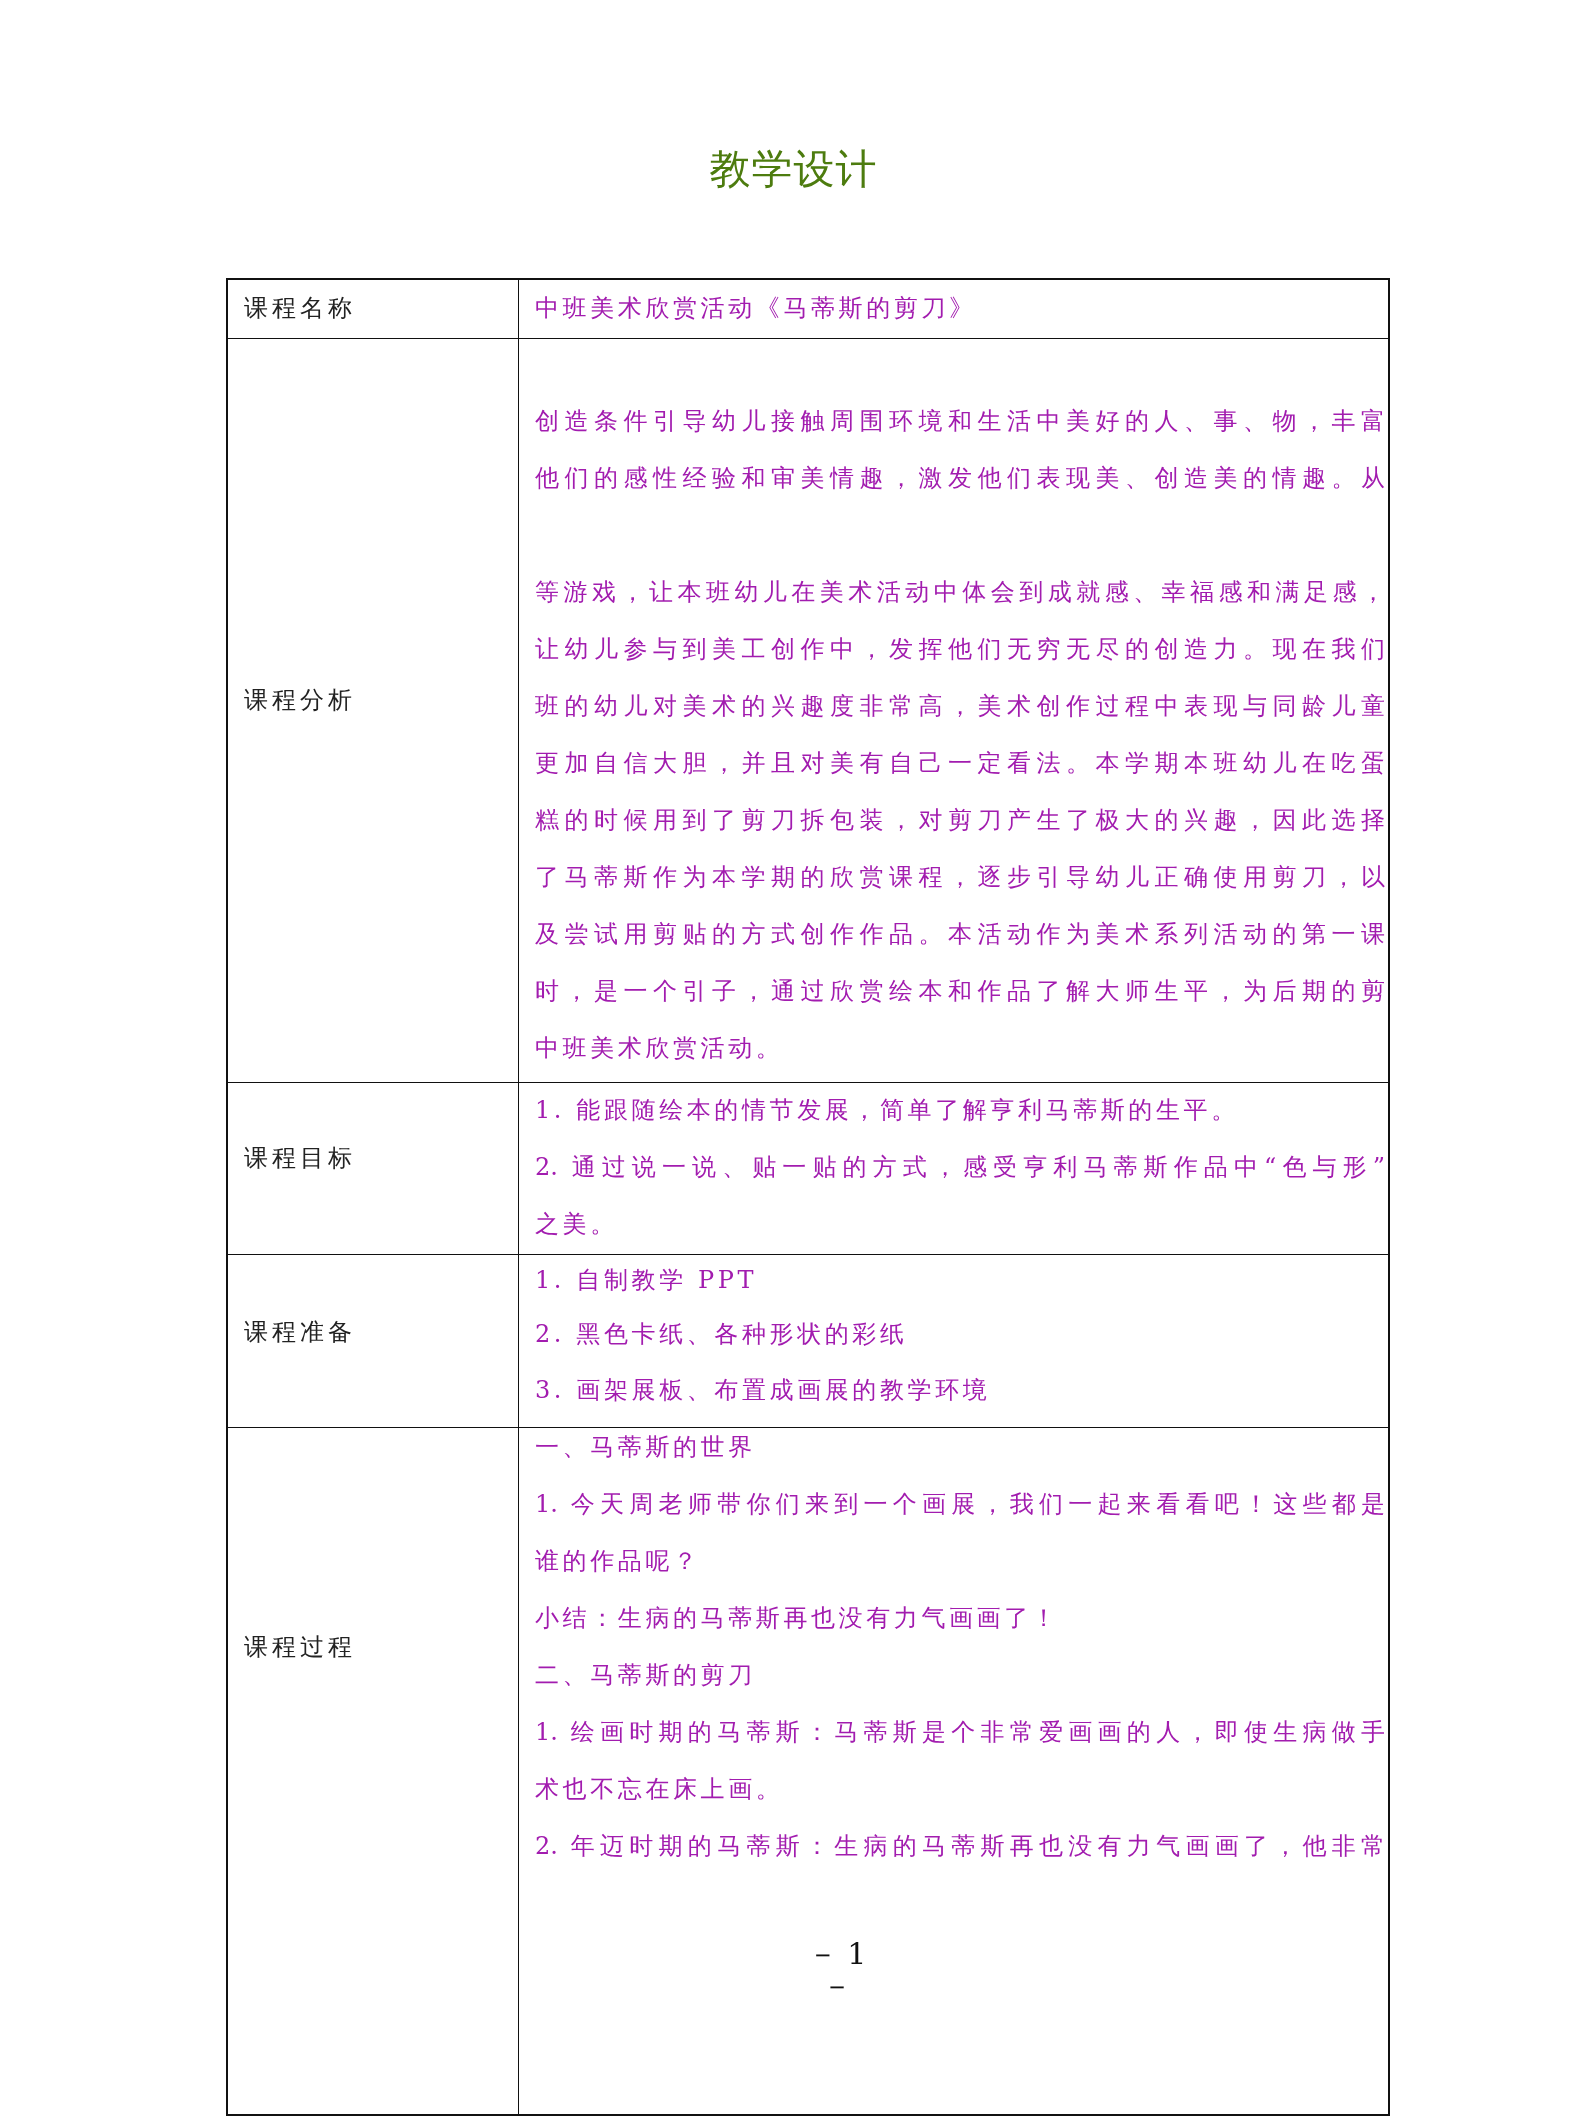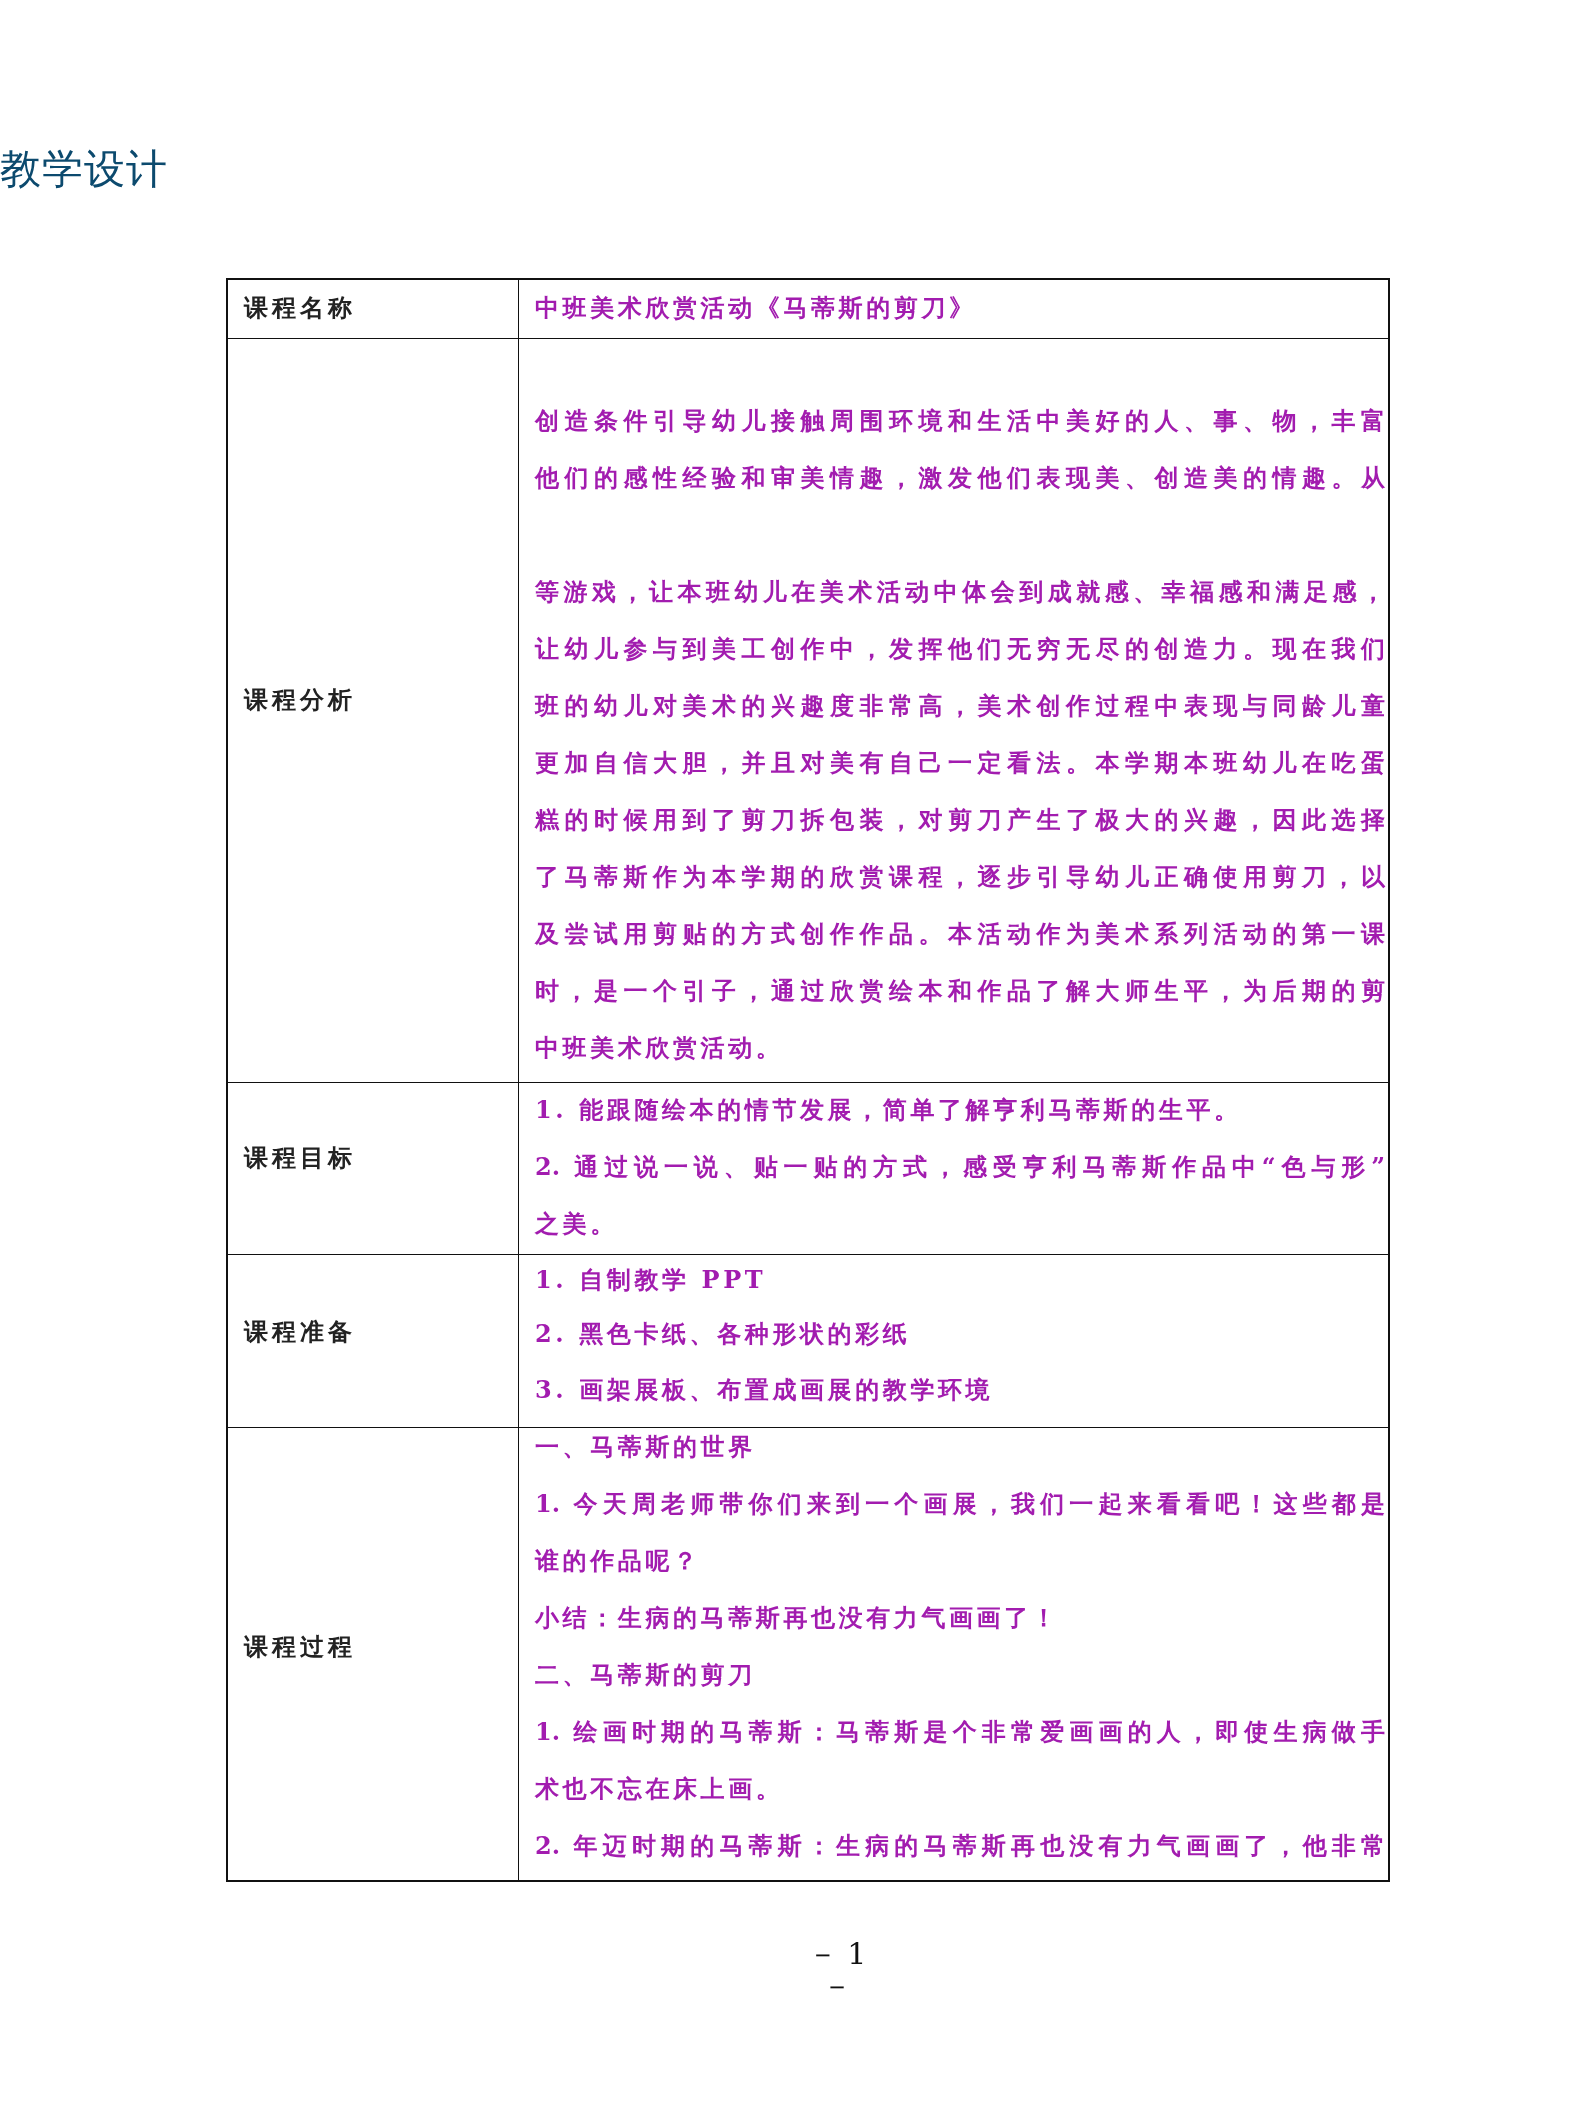--- a/index.html
+++ b/index.html
@@ -1,21 +1,21 @@
 <!DOCTYPE html>
 <html><head>
 <meta charset="utf-8">
 <style>
   html, body { margin:0; padding:0; background:#ffffff; }
   body { width:1587px; height:2117px; position:relative; overflow:hidden;
          font-family:"DejaVu Serif","Liberation Serif",serif; color:#111111; }
-  .title { position:absolute; left:0; width:1587px; top:146px; text-align:left;
-           font-size:41px; line-height:46px; letter-spacing:1px; color:#0c4a6e; }
-  .table { position:absolute; left:226px; top:278px; width:1164px; height:1604px;
-           border:2px solid #111; box-sizing:border-box;font-weight:bold; }
+  .title { position:absolute; left:0; width:1587px; top:146px; text-align:center;
+           font-size:41px; line-height:46px; letter-spacing:1px; color:#4d7c0f; }
+  .table { position:absolute; left:226px; top:278px; width:1164px; height:1838px;
+           border:2px solid #111; box-sizing:border-box; }
   .hline { position:absolute; left:0; right:0; height:0; border-top:1.5px solid #111; }
   .vline { position:absolute; top:0; bottom:0; width:0; border-left:1.5px solid #111; left:290px; }
   .label { position:absolute; left:16px; font-size:24px; letter-spacing:4px; line-height:30px;
            white-space:nowrap; color:#222; }
   .line { position:absolute; left:307px; width:850px; font-size:24px; line-height:30px;
           letter-spacing:3.6px; white-space:nowrap; color:#a21caf; }
   .line.full { text-align:justify; text-align-last:justify; letter-spacing:0; }
   .pagenum { position:absolute; left:797px; width:80px; top:1938px; text-align:center;
              font-size:30px; line-height:32px; color:#111; }
 </style>

